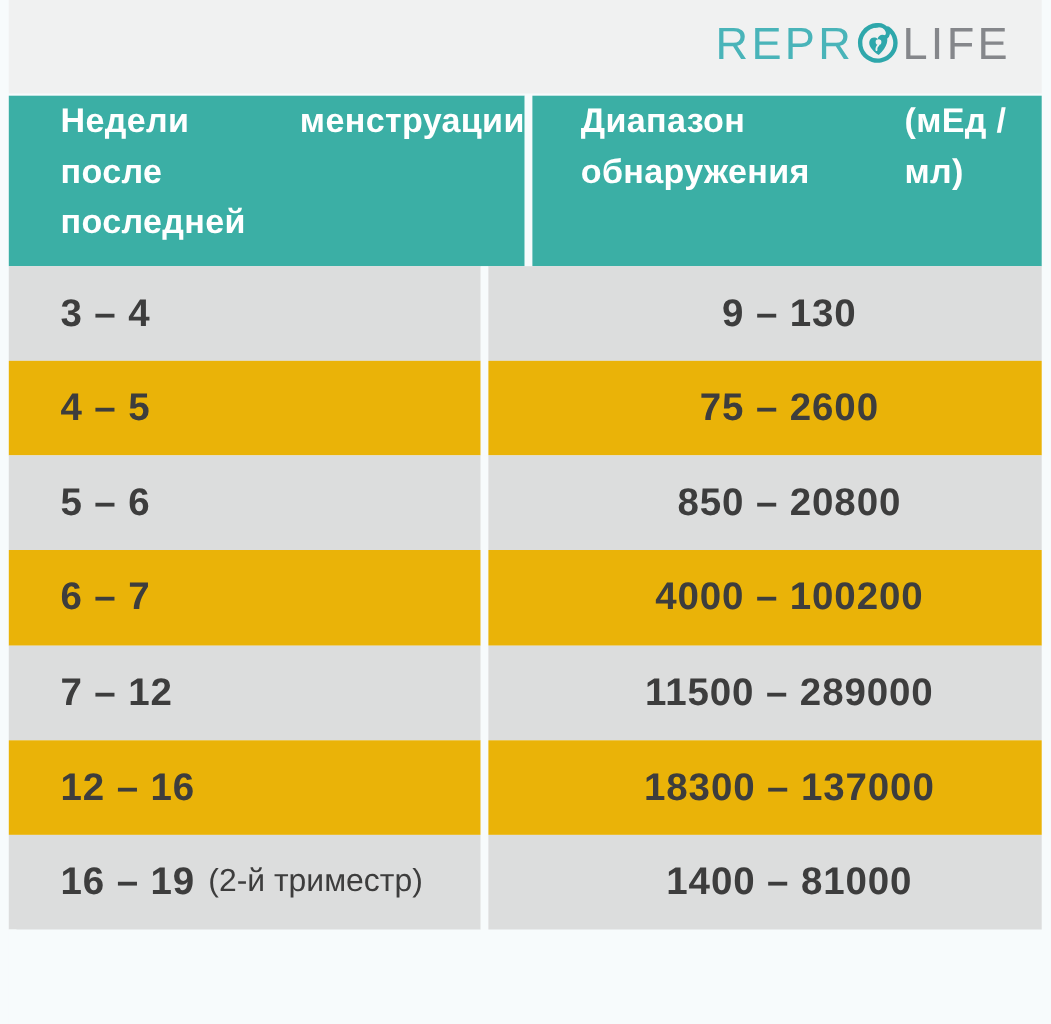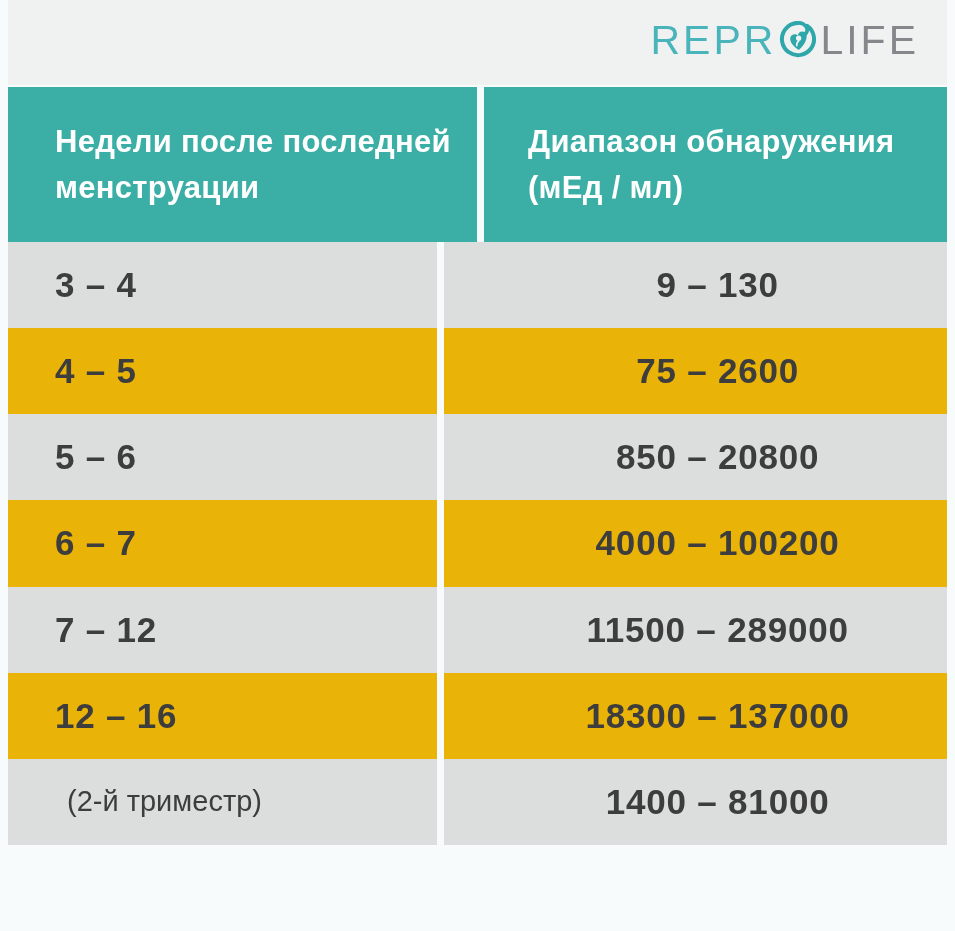--- a/index.html
+++ b/index.html
@@ -65,21 +65,20 @@
     position: absolute;
     left: 0; top: 87px;
     width: 939px;
     height: 155px;
     display: flex;
   }
   .th {
     background: #3bafa5;
     color: #ffffff;
     display: flex;
-    flex-direction: column;
     justify-content: center;
     box-sizing: border-box;
     font-size: 31px;
     font-weight: 700;
     line-height: 46px;
     letter-spacing: 0.3px;
   }
   .th.left  { width: 469px; padding-left: 47px; }
   .th.right { width: 463px; padding-left: 44px; }
   .col-gap {
@@ -222,20 +221,21 @@
 
         </div>
         <div class="col-gap"></div>
         <div class="cell right">
           <span class="range">18300 – 137000</span>
         </div>
       </div>
 
       <div class="row dark">
         <div class="cell left">
+          <span class="weeks">16 – 19</span>
           <span class="note">(2-й триместр)</span>
         </div>
         <div class="col-gap"></div>
         <div class="cell right">
           <span class="range">1400 – 81000</span>
         </div>
       </div>
 
       <div class="row light">
         <div class="col-gap"></div>

